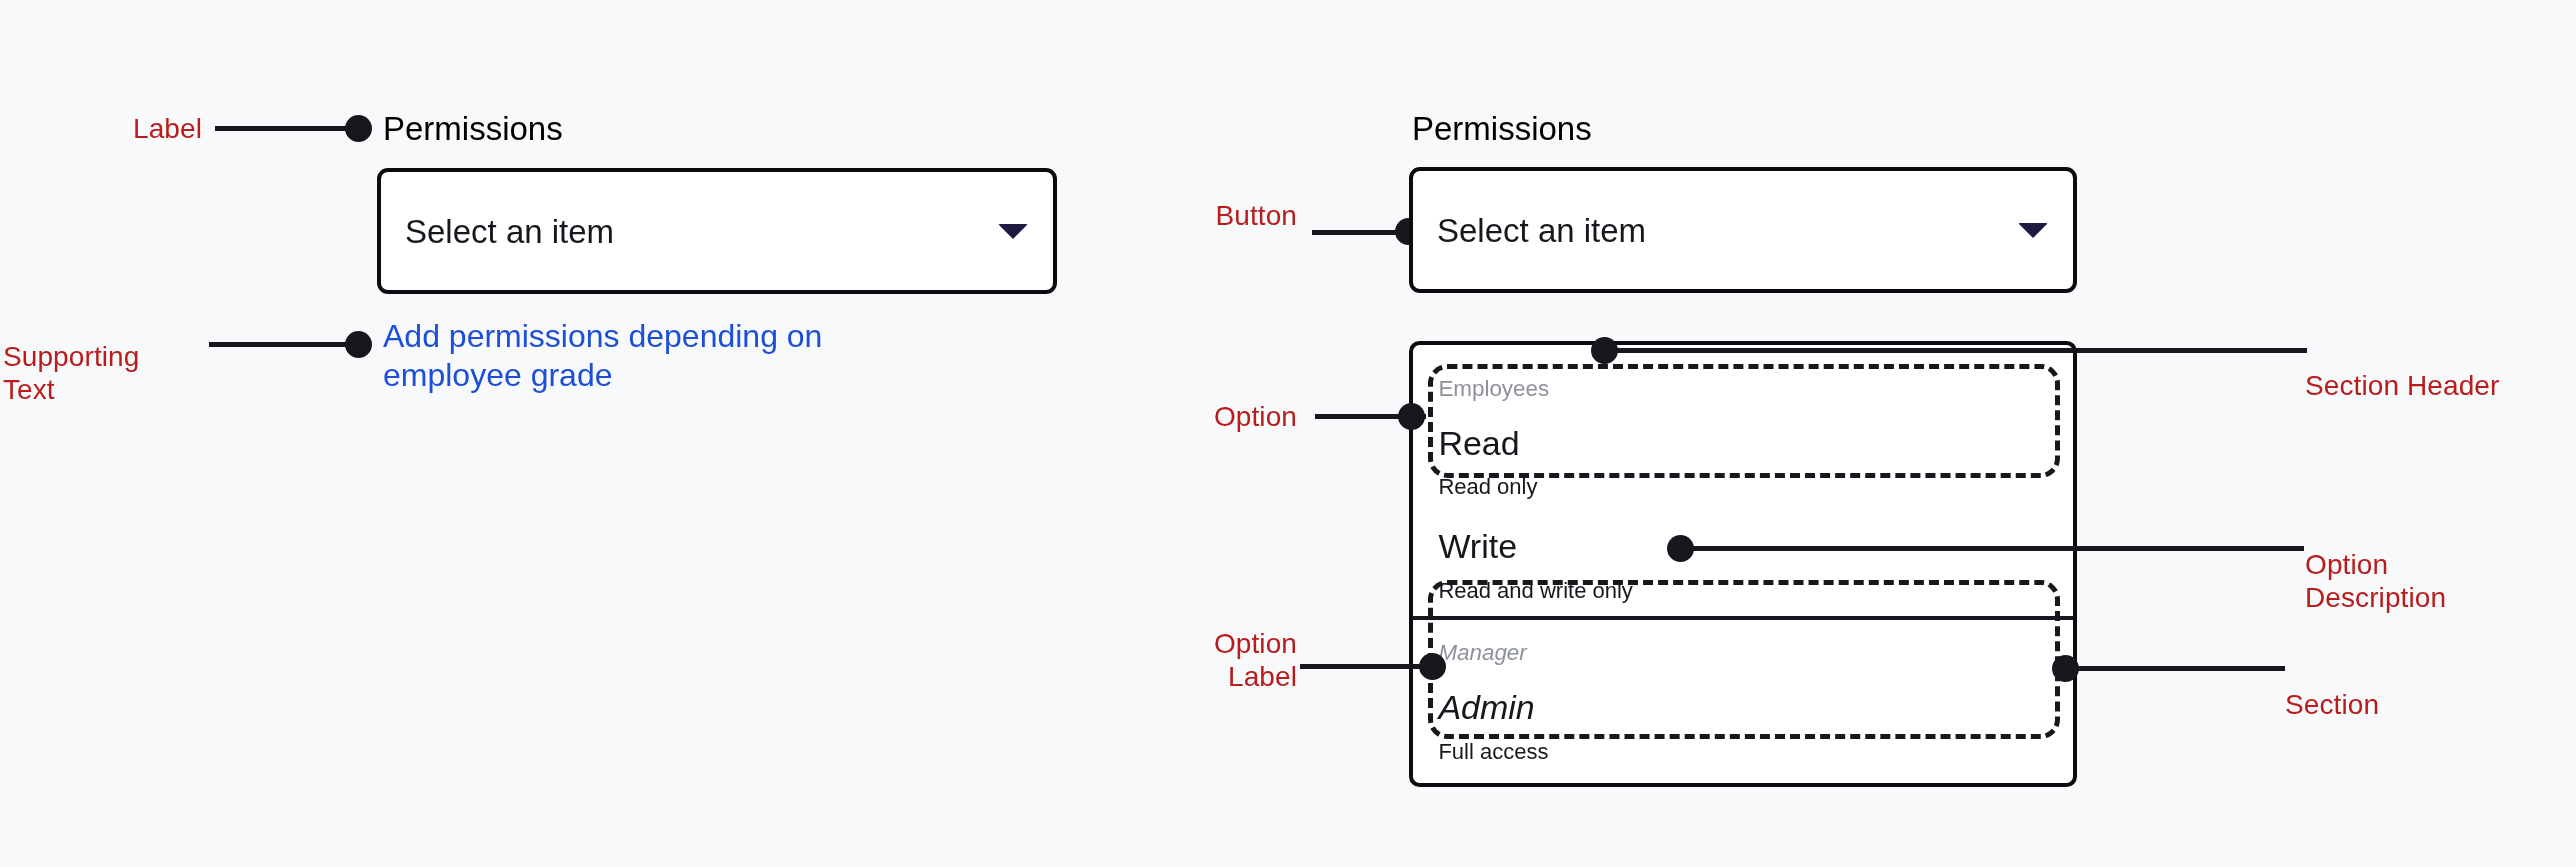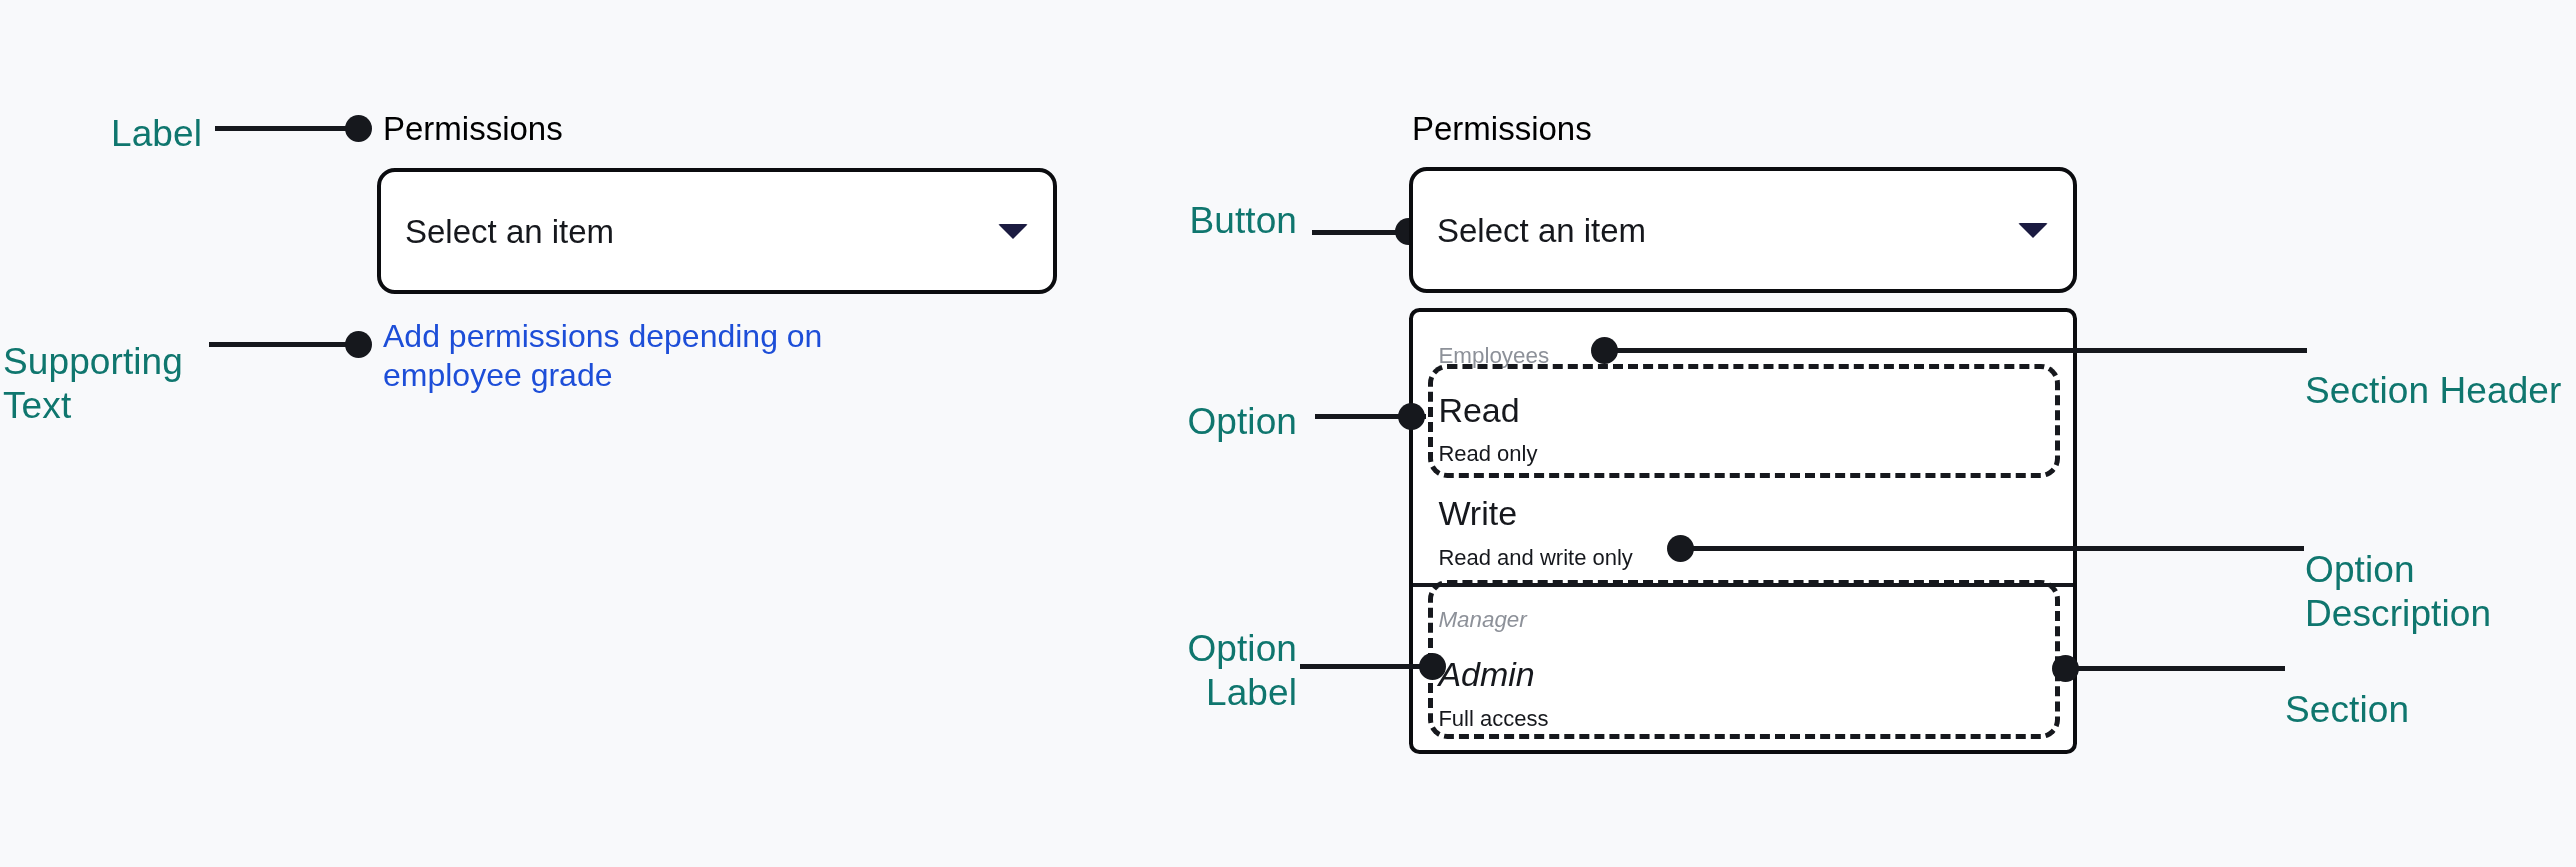--- a/index.html
+++ b/index.html
@@ -22,23 +22,23 @@
     position: absolute;
     inset: 0;
     width: 2576px;
     height: 867px;
   }
 
   
   .callout {
     position: absolute;
     font-family: "Liberation Sans", sans-serif;
-    font-size: 37px;
+    font-size: 28px;
     line-height: 1.18;
-    color: #0f766e;
+    color: #b91c1c;
     white-space: pre-line;
     letter-spacing: 0.1px;
   }
   .callout.right-align { text-align: right; }
   .callout.left-align  { text-align: left; margin-top: 36px; }
 
   
   .leader {
     position: absolute;
     height: 5.2px;
@@ -58,21 +58,21 @@
     position: absolute;
     font-size: 33px;
     line-height: 1;
     color: #000000;
   }
   .select-button {
     position: absolute;
     box-sizing: border-box;
     background: #ffffff;
     border: 4.5px solid #0b0c0f;
-    border-radius: 18px;
+    border-radius: 11px;
     display: flex;
     align-items: center;
     padding: 0 25.4px 0 24px;
     justify-content: space-between;
   }
   .select-value {
     font-size: 33px;
     line-height: 1;
     color: #16181d;
     white-space: nowrap;
@@ -95,20 +95,21 @@
   }
 
   
   .listbox {
     position: absolute;
     box-sizing: border-box;
     background: #ffffff;
     border: 4.5px solid #0b0c0f;
     border-radius: 10.5px;
     overflow: hidden;
+    margin-top: 33px;
   }
   .lb-section { position: relative; }
   .lb-divider {
     position: absolute;
     left: 0; right: 0;
     height: 3.7px;
     background: #16181d;
   }
   .section-header {
     position: absolute;

